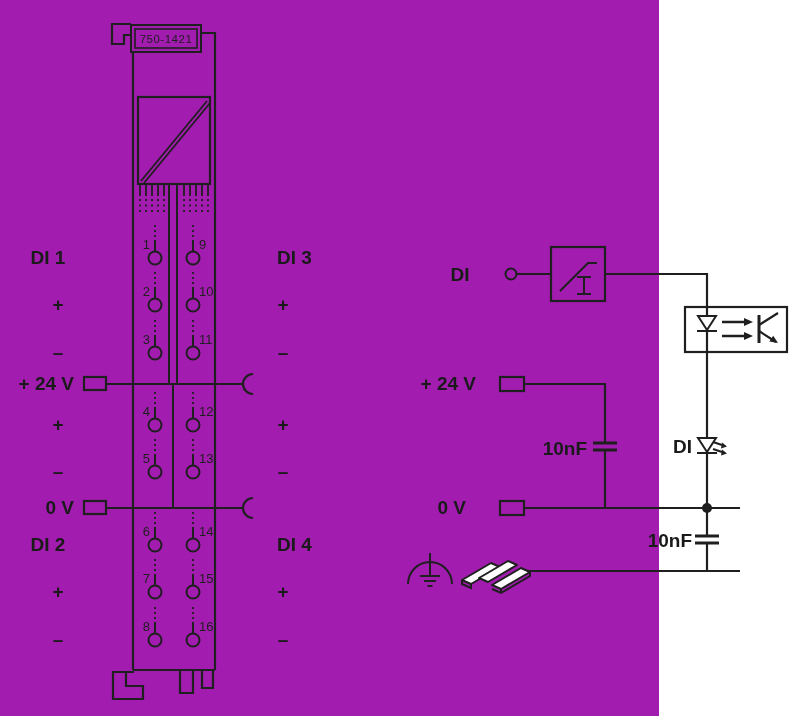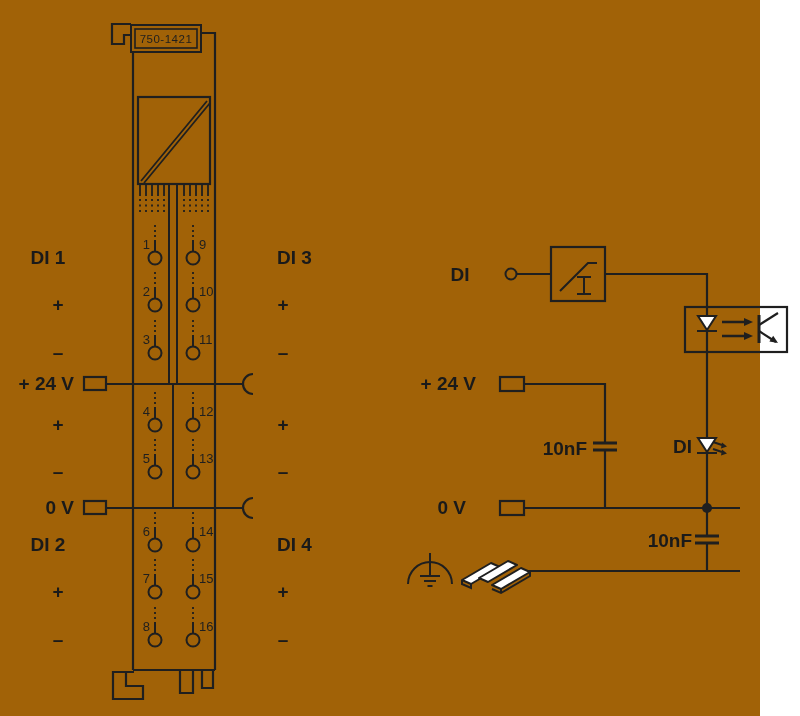--- a/index.html
+++ b/index.html
@@ -1,16 +1,16 @@
 <!DOCTYPE html>
 <html><head>
 <meta charset="utf-8">
 <style>
   html,body{margin:0;padding:0;background:#ffffff;}
-  .canvas-wrap{width:760px;height:716px;background:#a16207;position:relative;font-family:"Liberation Sans","DejaVu Sans",sans-serif;}
+  .canvas-wrap{width:659px;height:716px;background:#a21caf;position:relative;font-family:"Liberation Sans","DejaVu Sans",sans-serif;}
   svg{display:block;}
   .lbl{font-family:"Liberation Sans","DejaVu Sans",sans-serif;font-size:19px;font-weight:700;fill:#1a1a1a;}
   .num{font-family:"Liberation Sans","DejaVu Sans",sans-serif;font-size:13px;font-weight:400;fill:#1f1f1f;}
   .pn{font-family:"Liberation Sans","DejaVu Sans",sans-serif;font-size:11.5px;font-weight:400;fill:#1f1f1f;letter-spacing:0.5px;}
   .ln{stroke:#1f1f1f;fill:none;}
 </style>
 </head>
 <body>
 
 <div class="canvas-wrap">

